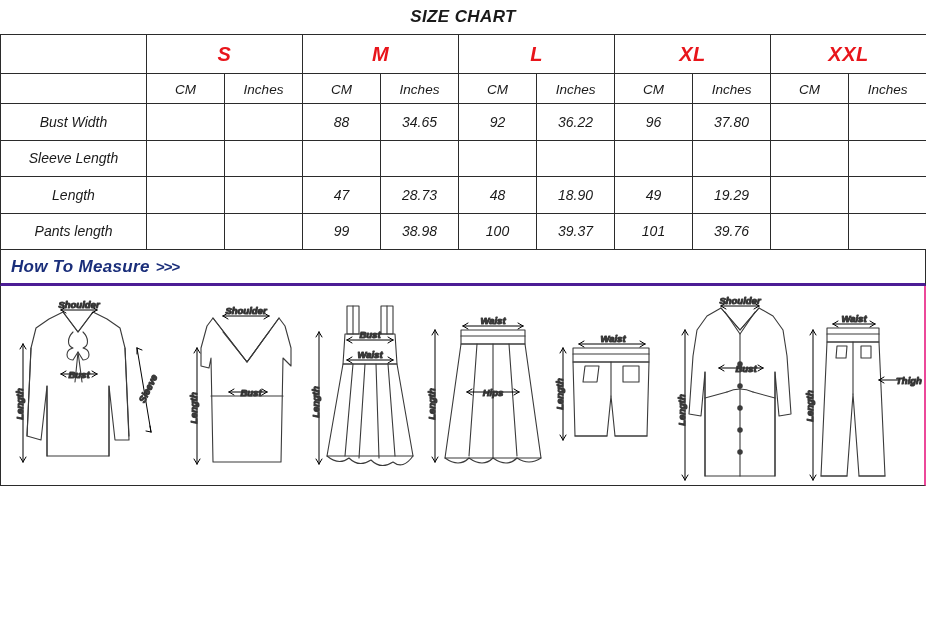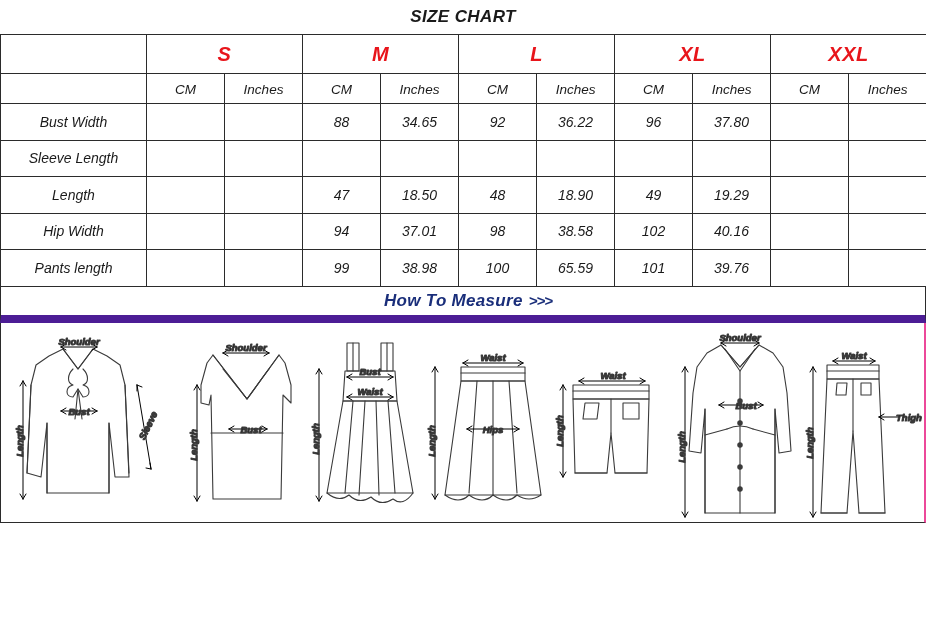--- a/index.html
+++ b/index.html
@@ -67,25 +67,24 @@
     color: #1a1a1a;
   }
   .cell-empty { background: #d9dee6; }
   .cell-blank { background: #ffffff; }
 
   
   .howto-bar {
     height: 36px;
     border-left: 1px solid #2b2b2b;
     border-right: 1px solid #2b2b2b;
-    border-bottom: 8px solid #4c1d95;
+    border-bottom: 3px solid #4c1d95;
     display: flex;
     align-items: center;
     background: #ffffff;
-    justify-content: center;
   }
   .howto-text {
     font-size: 17px;
     font-weight: bold;
     color: #1a2e7a;
     padding-left: 10px;
     letter-spacing: 0.3px;
   }
   .howto-arrows {
     font-size: 15px;
@@ -190,52 +189,39 @@
         <td></td>
         <td class="cell-empty"></td>
         <td class="cell-empty"></td>
       </tr>
 
       <tr class="data-row">
         <td><span class="row-label">Length</span></td>
         <td class="cell-empty"></td>
         <td class="cell-empty"></td>
         <td>47</td>
-        <td>18.50</td>
+        <td>28.73</td>
         <td>48</td>
         <td>18.90</td>
         <td>49</td>
         <td>19.29</td>
         <td class="cell-empty"></td>
         <td class="cell-empty"></td>
       </tr>
 
-      <tr class="data-row">
-        <td><span class="row-label">Hip Width</span></td>
-        <td class="cell-empty"></td>
-        <td class="cell-empty"></td>
-        <td>94</td>
-        <td>37.01</td>
-        <td>98</td>
-        <td>38.58</td>
-        <td>102</td>
-        <td>40.16</td>
-        <td class="cell-empty"></td>
-        <td class="cell-empty"></td>
-      </tr>
 
 
       <tr class="data-row">
         <td><span class="row-label">Pants length</span></td>
         <td class="cell-empty"></td>
         <td class="cell-empty"></td>
         <td>99</td>
         <td>38.98</td>
         <td>100</td>
-        <td>65.59</td>
+        <td>39.37</td>
         <td>101</td>
         <td>39.76</td>
         <td class="cell-empty"></td>
         <td class="cell-empty"></td>
       </tr>
     </tbody>
   </table>
 
   <div class="howto-bar">
     <span class="howto-text">How To Measure</span>

